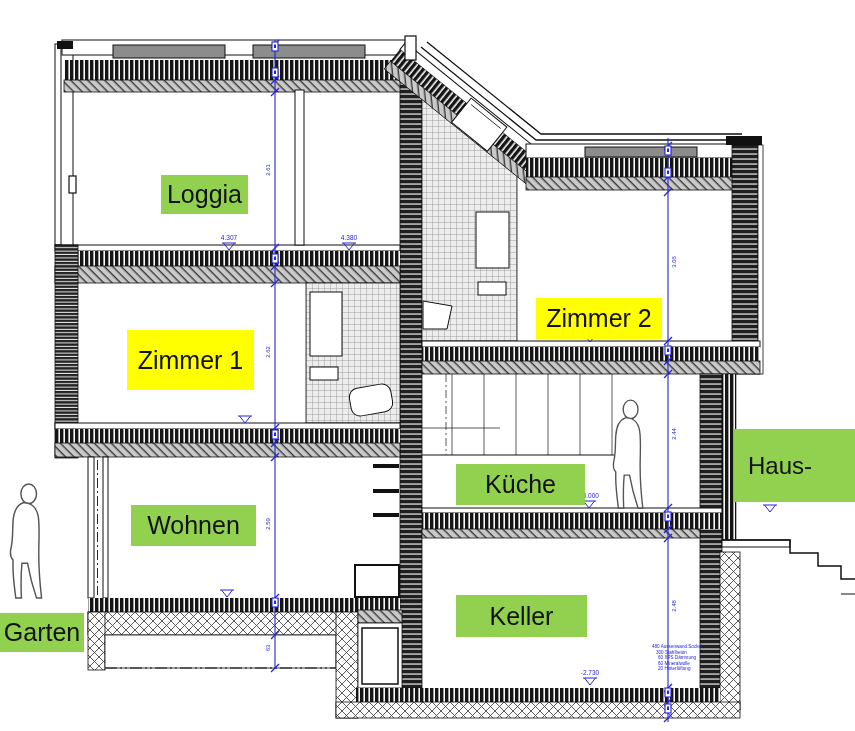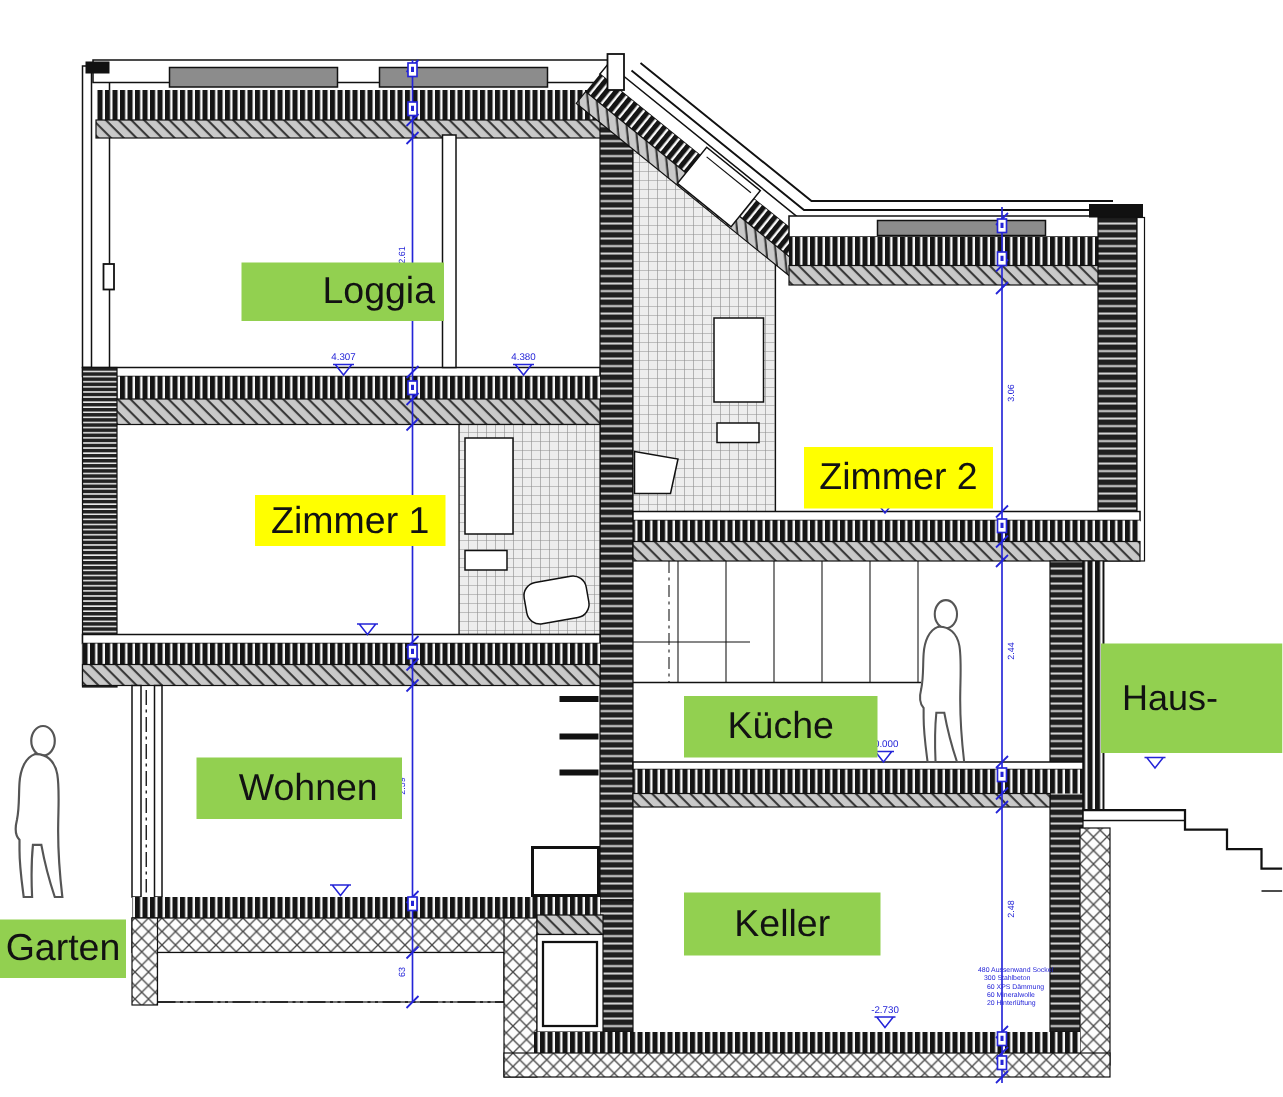--- a/index.html
+++ b/index.html
@@ -309,24 +309,24 @@
 
   <g>
     <text class="legend" x="652" y="648">480 Aussenwand Sockel</text>
     <text class="legend" x="656" y="653.5">300 Stahlbeton</text>
     <text class="legend" x="658" y="659">60 XPS Dämmung</text>
     <text class="legend" x="658" y="664.5">60 Mineralwolle</text>
     <text class="legend" x="658" y="670">20 Hinterlüftung</text>
   </g>
 </svg>
 
-<div class="room-label green" style="left:161px;top:175px;width:87px;height:39px;padding-left:48px;">Loggia</div>
-<div class="room-label yellow" style="left:127px;top:330px;width:127px;height:34px;margin-left:43px;">Zimmer 1</div>
+<div class="room-label green" style="left:161px;top:175px;width:87px;height:39px;">Loggia</div>
+<div class="room-label yellow" style="left:127px;top:330px;width:127px;height:60px;">Zimmer 1</div>
 <div class="room-label yellow" style="left:536px;top:252px;width:126px;height:41px;margin-top:46px;">Zimmer 2</div>
-<div class="room-label green" style="left:131px;top:505px;width:125px;height:41px;padding-left:12px;">Wohnen</div>
+<div class="room-label green" style="left:131px;top:505px;width:125px;height:41px;">Wohnen</div>
 <div class="room-label green" style="left:456px;top:464px;width:129px;height:41px;">Küche</div>
 <div class="room-label green" style="left:456px;top:595px;width:131px;height:42px;">Keller</div>
 <div class="room-label green" style="left:0px;top:613px;width:84px;height:39px;">Garten</div>
 <div class="room-label green two-line" style="left:734px;top:429px;width:121px;height:73px;">
   <span>Haus-</span>
 </div>
 
 </div>
 
 </body></html>

